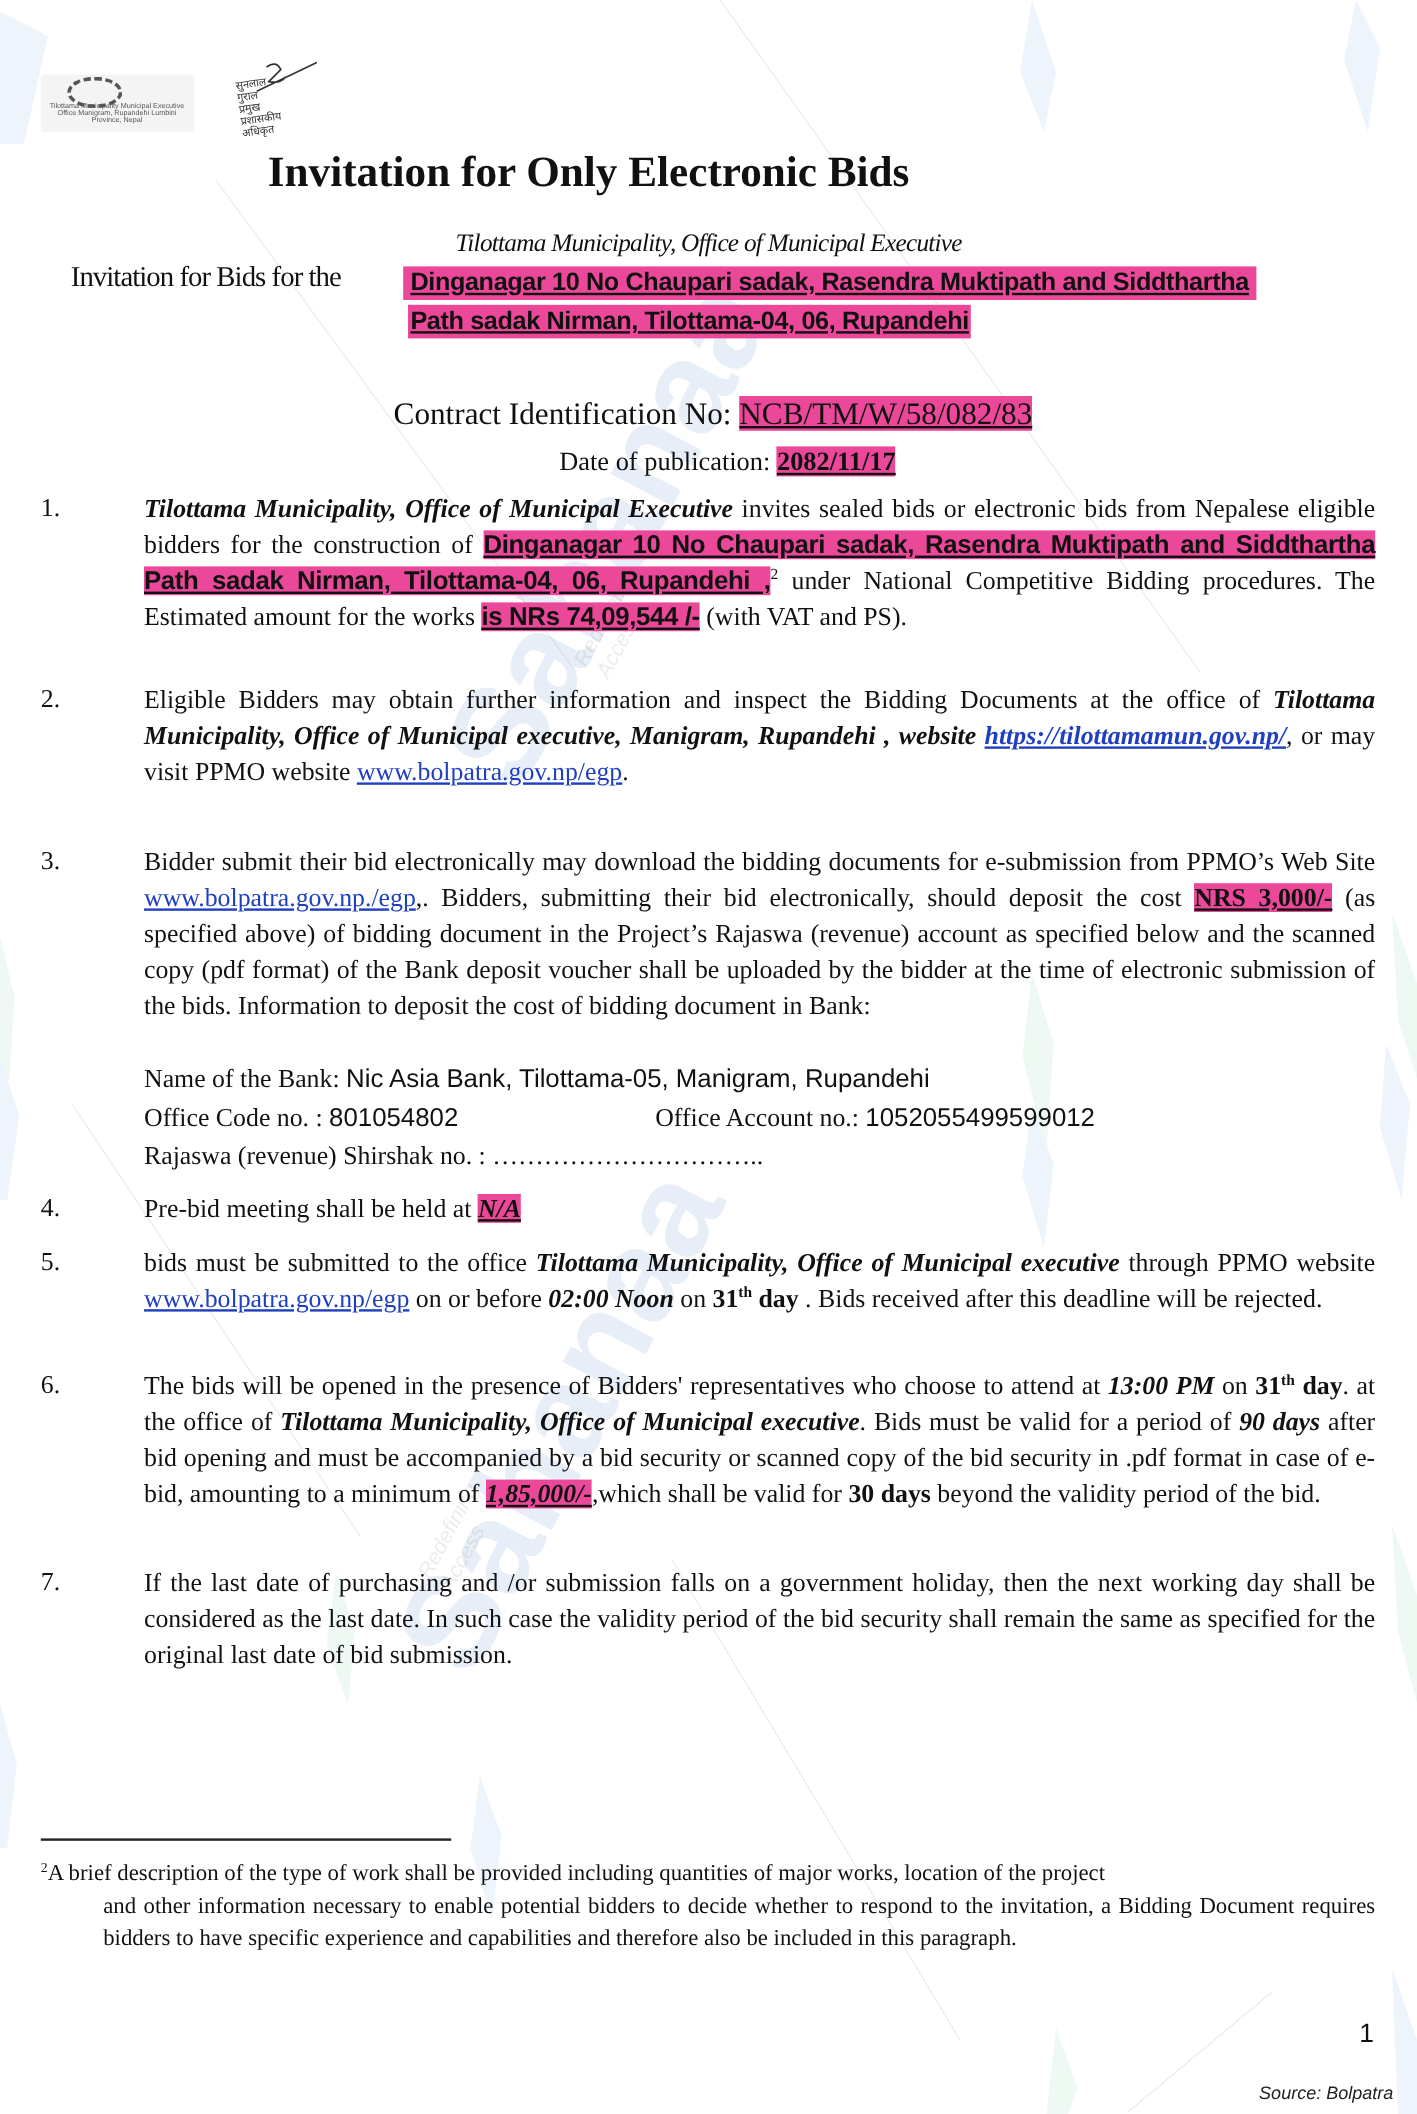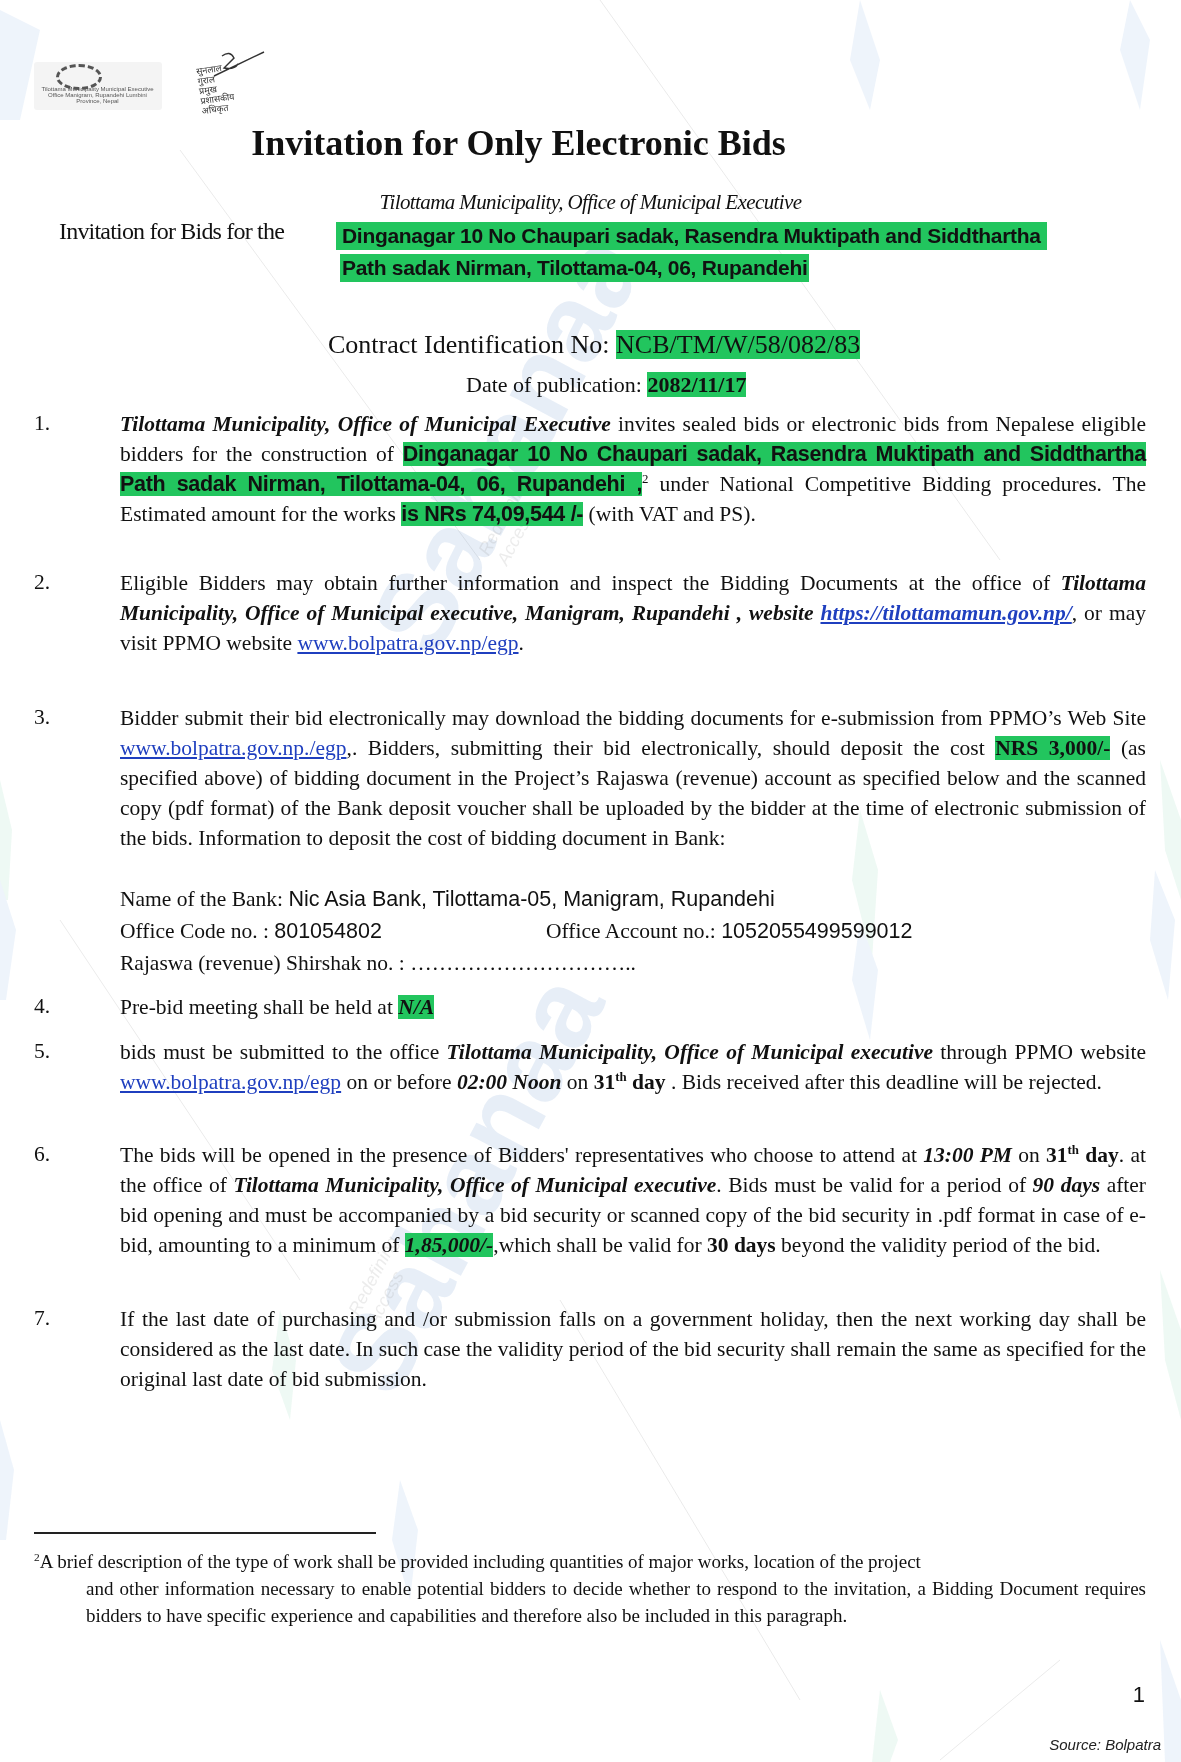--- a/index.html
+++ b/index.html
@@ -10,41 +10,41 @@
   }
   .wm { position: absolute; pointer-events: none; }
   .wm-text {
     position: absolute; font-family: "Liberation Sans", sans-serif; font-weight: bold;
     color: rgba(120,160,210,0.18); font-size: 110px; transform: rotate(-62deg); pointer-events: none;
   }
   .wm-sub {
     position: absolute; font-family: "Liberation Sans", sans-serif; font-style: italic;
     color: rgba(150,150,150,0.18); font-size: 18px; transform: rotate(-62deg); pointer-events: none;
   }
-  .hl { background: #22c55e; }
+  .hl { background: #ec4899; text-decoration: underline; }
   .calibri { font-family: "Liberation Sans", "DejaVu Sans", sans-serif; font-weight: bold; letter-spacing: -0.3px; }
   .arial { font-family: "Liberation Sans", "DejaVu Sans", sans-serif; }
   a.link { color: #1f3fbf; text-decoration: underline; }
 
   .logos { position: absolute; left: 34px; top: 50px; }
   .seal {
     position: absolute; left: 0; top: 12px; width: 128px; height: 48px;
     background: #f4f4f4; border-radius: 3px;
   }
   .seal-circle {
     position: absolute; left: 22px; top: 2px; width: 40px; height: 20px;
     border: 3px dashed #555; border-radius: 50%;
   }
   .seal-text { position: absolute; left: 6px; top: 24px; font-size: 6px; color: #555; font-family: "Liberation Sans", sans-serif; line-height: 6px; width: 115px; text-align: center; }
   .sign { position: absolute; left: 160px; top: -4px; width: 100px; height: 54px; }
   .sign-text { position: absolute; left: 165px; top: 14px; font-size: 9px; font-family: "Liberation Sans", sans-serif; color: #333; transform: rotate(-8deg); line-height: 10px; }
 
   .title {
     position: absolute; left: 0; width: 981px; top: 122px; text-align: center;
-    font-size: 36px; font-weight: bold; padding-left: 28px;
+    font-size: 36px; font-weight: bold;
   }
   .subtitle {
     position: absolute; left: 0; width: 1181px; top: 190px; text-align: center;
     font-size: 21px; font-style: italic; letter-spacing: -0.6px;
   }
   .ifb-line { position: absolute; top: 218px; left: 59px; font-size: 24px; letter-spacing: -0.8px; }
   .ifb-name1 { position: absolute; top: 222px; left: 336px; font-size: 21px; padding: 2px 6px; }
   .ifb-name2 { position: absolute; top: 254px; left: 340px; font-size: 21px; padding: 2px 2px; }
 
   .cin { position: absolute; top: 330px; left: 328px; font-size: 26px; }

